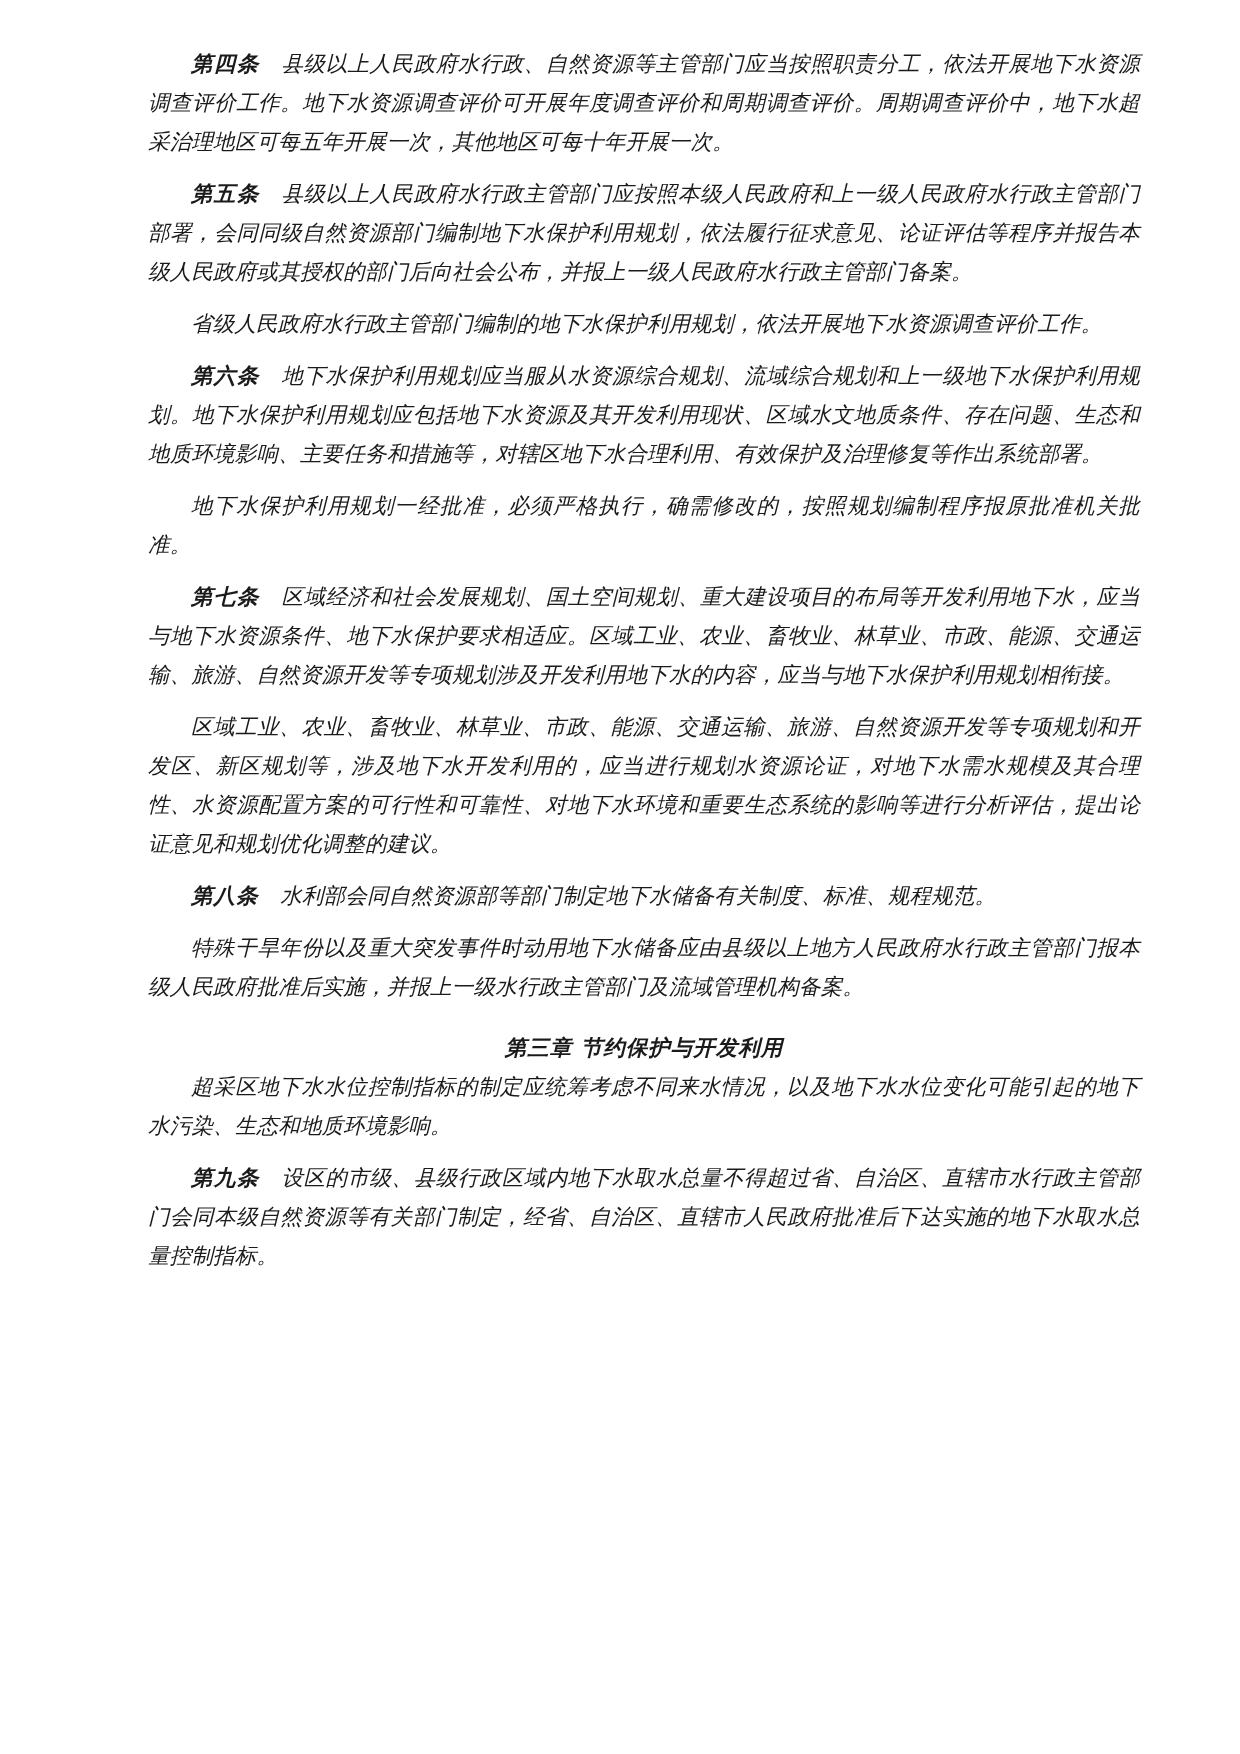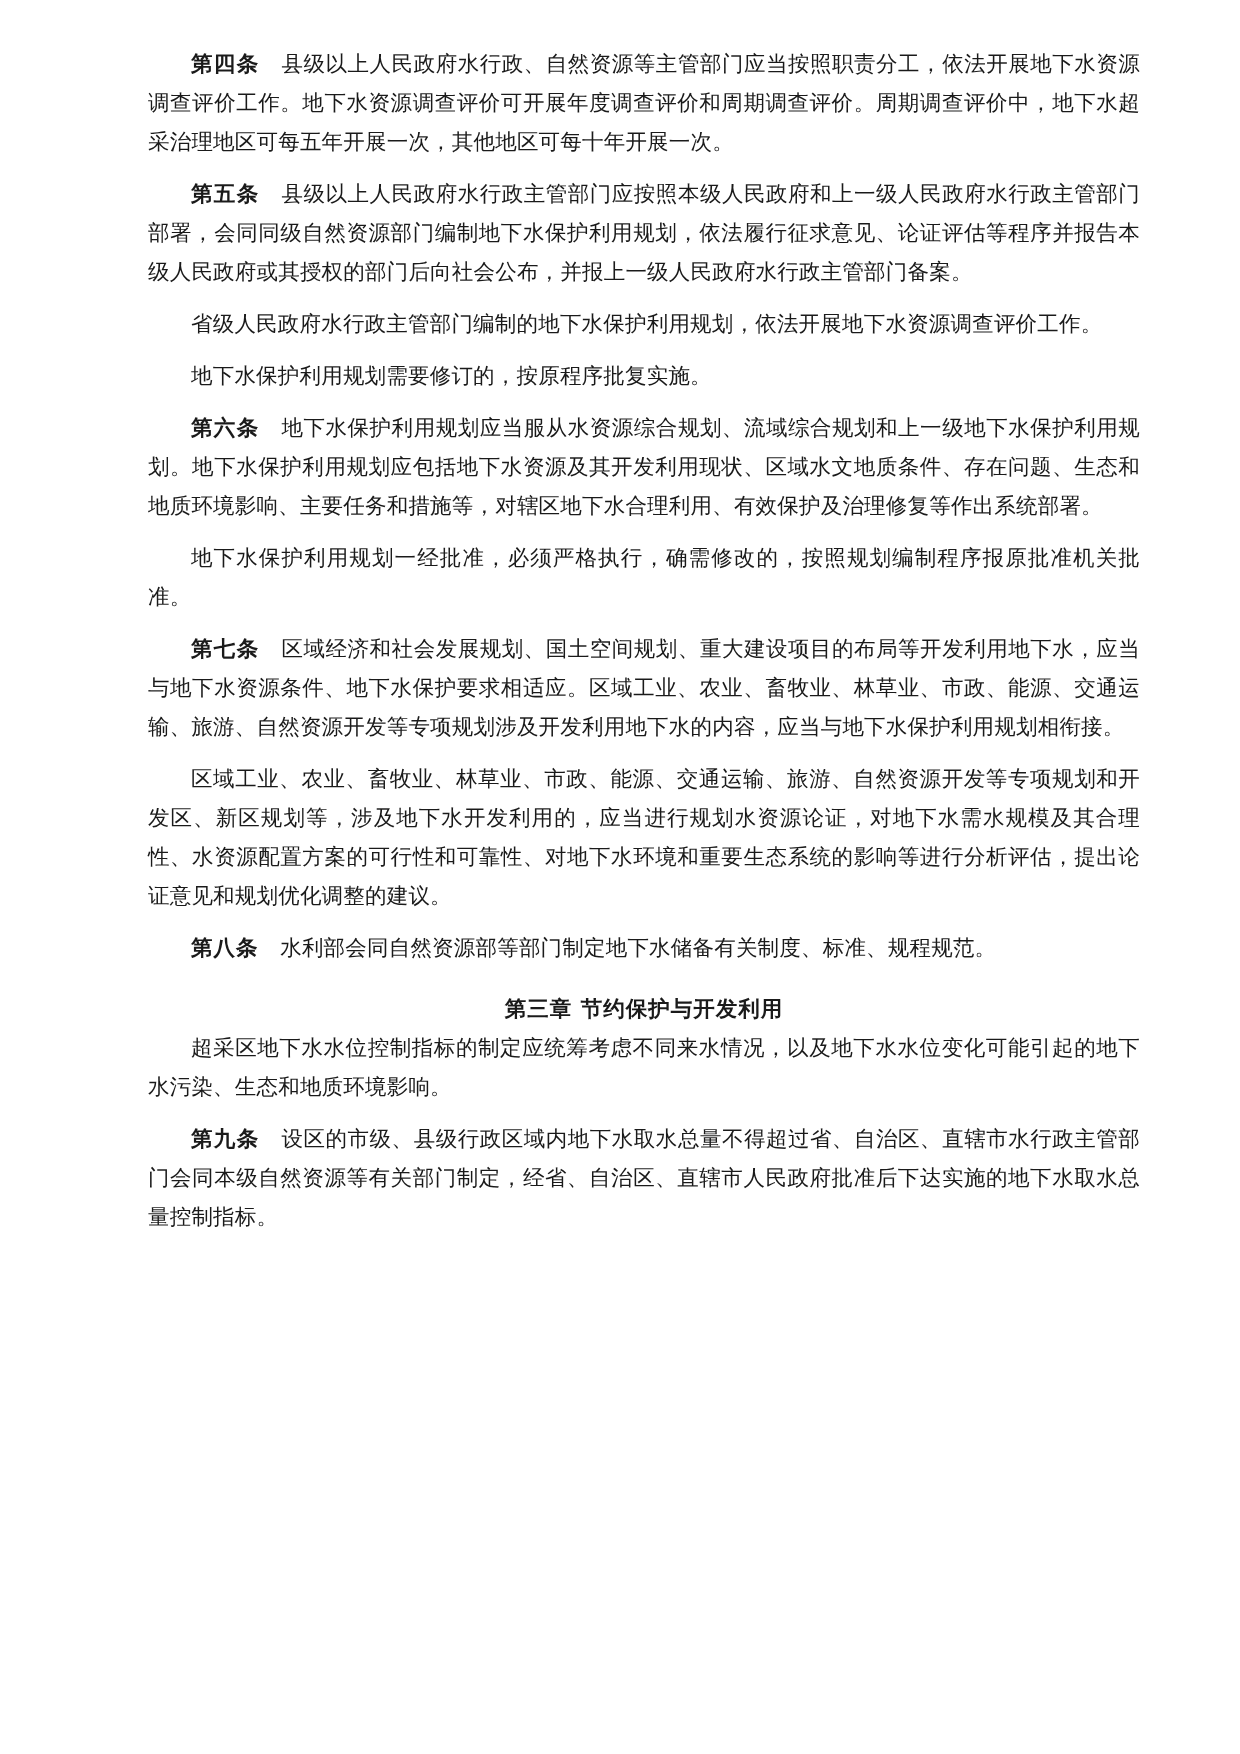--- a/index.html
+++ b/index.html
@@ -12,20 +12,21 @@
     height: 1754px;
     font-family: "DejaVu Serif", "Liberation Serif", serif;
     color: #1a1a1a;
   }
   .page {
     position: relative;
     width: 1240px;
     height: 1754px;
     box-sizing: border-box;
     padding: 44px 100px 40px 148px;
+    font-style: italic;
   }
   .para {
     font-size: 21.5px;
     line-height: 39px;
     text-align: justify;
     text-justify: inter-ideograph;
     margin: 0 0 13px 0;
     letter-spacing: 0.2px;
   }
   .para {
@@ -46,23 +47,23 @@
   }
 </style>
 </head>
 <body>
 
 <div class="page">
   <div id="content">
       <p class="para"><span class="art">第四条</span>　<span>县级以上人民政府水行政、自然资源等主管部门应当按照职责分工，依法开展地下水资源调查评价工作。地下水资源调查评价可开展年度调查评价和周期调查评价。周期调查评价中，地下水超采治理地区可每五年开展一次，其他地区可每十年开展一次。</span></p>
       <p class="para"><span class="art">第五条</span>　<span>县级以上人民政府水行政主管部门应按照本级人民政府和上一级人民政府水行政主管部门部署，会同同级自然资源部门编制地下水保护利用规划，依法履行征求意见、论证评估等程序并报告本级人民政府或其授权的部门后向社会公布，并报上一级人民政府水行政主管部门备案。</span></p>
       <p class="para"><span>省级人民政府水行政主管部门编制的地下水保护利用规划，依法开展地下水资源调查评价工作。</span></p>
-      <p class="para"><span>地下水保护利用规划需要修订的，按原程序批复实施。</span></p>
       <p class="para"><span class="art">第六条</span>　<span>地下水保护利用规划应当服从水资源综合规划、流域综合规划和上一级地下水保护利用规划。地下水保护利用规划应包括地下水资源及其开发利用现状、区域水文地质条件、存在问题、生态和地质环境影响、主要任务和措施等，对辖区地下水合理利用、有效保护及治理修复等作出系统部署。</span></p>
       <p class="para"><span>地下水保护利用规划一经批准，必须严格执行，确需修改的，按照规划编制程序报原批准机关批准。</span></p>
       <p class="para"><span class="art">第七条</span>　<span>区域经济和社会发展规划、国土空间规划、重大建设项目的布局等开发利用地下水，应当与地下水资源条件、地下水保护要求相适应。区域工业、农业、畜牧业、林草业、市政、能源、交通运输、旅游、自然资源开发等专项规划涉及开发利用地下水的内容，应当与地下水保护利用规划相衔接。</span></p>
       <p class="para"><span>区域工业、农业、畜牧业、林草业、市政、能源、交通运输、旅游、自然资源开发等专项规划和开发区、新区规划等，涉及地下水开发利用的，应当进行规划水资源论证，对地下水需水规模及其合理性、水资源配置方案的可行性和可靠性、对地下水环境和重要生态系统的影响等进行分析评估，提出论证意见和规划优化调整的建议。</span></p>
       <p class="para"><span class="art">第八条</span>　<span>水利部会同自然资源部等部门制定地下水储备有关制度、标准、规程规范。</span></p>
+      <p class="para"><span>特殊干旱年份以及重大突发事件时动用地下水储备应由县级以上地方人民政府水行政主管部门报本级人民政府批准后实施，并报上一级水行政主管部门及流域管理机构备案。</span></p>
       <p class="chapter"><span>第三章 节约保护与开发利用</span></p>
       <p class="para"><span>超采区地下水水位控制指标的制定应统筹考虑不同来水情况，以及地下水水位变化可能引起的地下水污染、生态和地质环境影响。</span></p>
       <p class="para"><span class="art">第九条</span>　<span>设区的市级、县级行政区域内地下水取水总量不得超过省、自治区、直辖市水行政主管部门会同本级自然资源等有关部门制定，经省、自治区、直辖市人民政府批准后下达实施的地下水取水总量控制指标。</span></p>
     </div>
 </div>
 
 </body></html>

